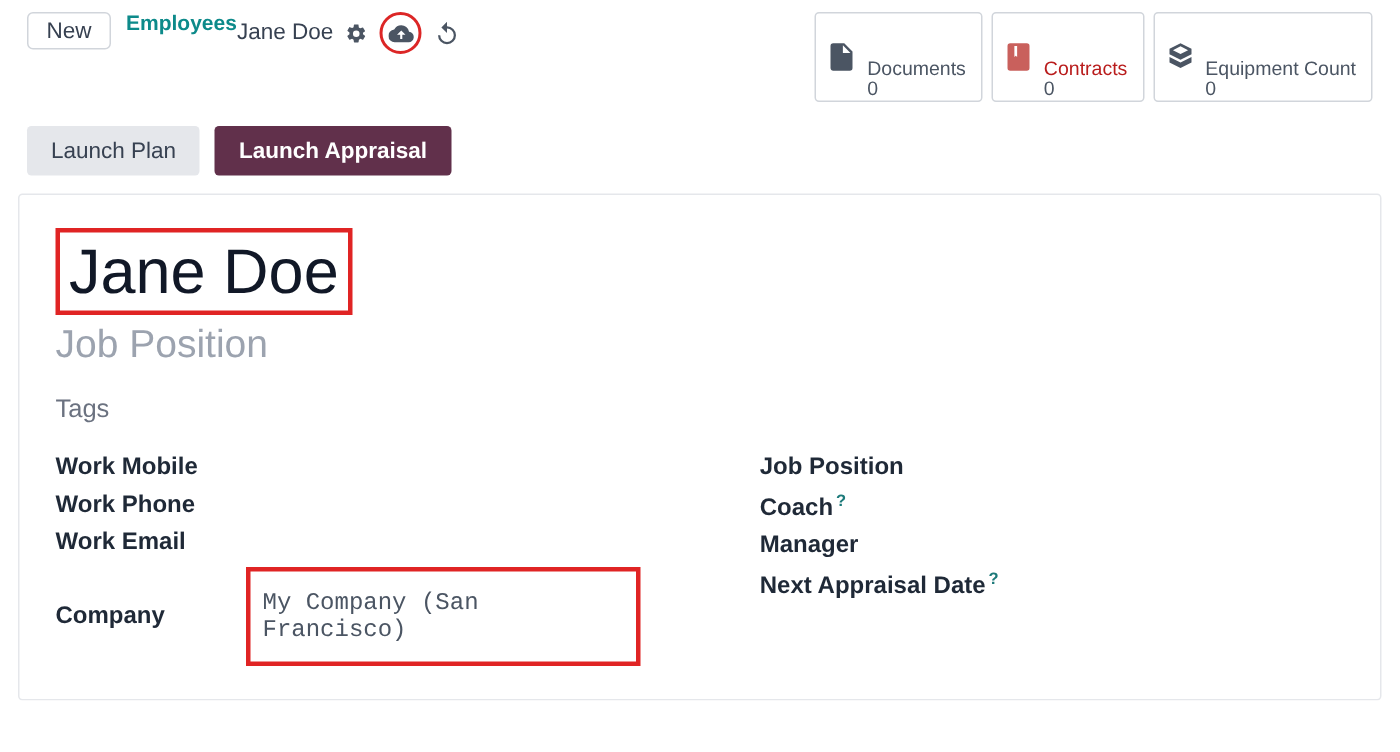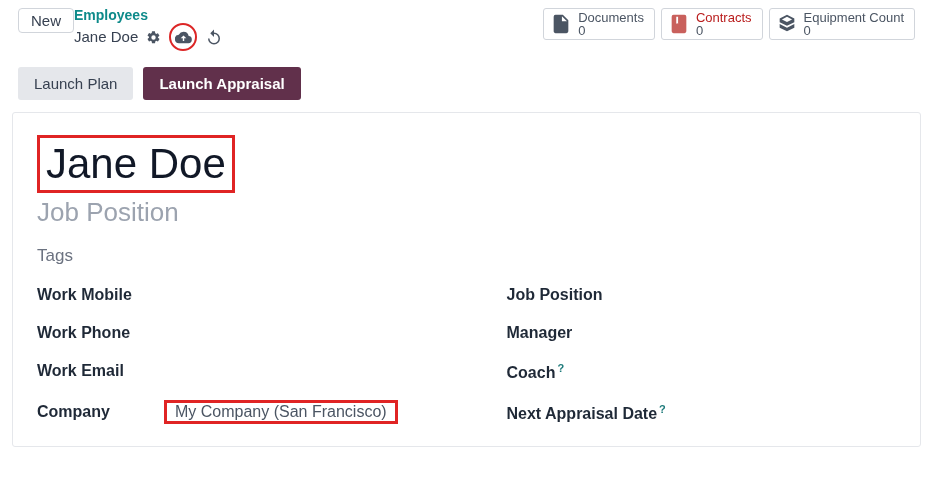--- a/index.html
+++ b/index.html
@@ -1,50 +1,50 @@
 <!DOCTYPE html>
 <html><head>
   <meta charset="utf-8">
   <style>
     * { box-sizing: border-box; margin: 0; padding: 0; }
     body { font-family: -apple-system, BlinkMacSystemFont, "Segoe UI", sans-serif; background: #fff; color: #1f2937; width: 933px; }
 
-    .topbar { display: flex; align-items: flex-start; padding: 8px 18px; }
+    .topbar { display: flex; align-items: flex-start; padding: 8px 18px; gap: 10px; }
     .new-btn { border: 1px solid #d1d5db; border-radius: 4px; padding: 3px 12px; background: #fff; font-size: 15px; color: #374151; cursor: pointer; }
-    .crumb-area { display: flex; flex-direction: column; line-height: 1.1; }
+    .crumb-area { display: flex; flex-direction: row; line-height: 1.1; }
     .crumb-top { color: #0d8a8a; font-size: 14px; font-weight: 600; cursor: pointer; }
     .crumb-row { display: flex; align-items: center; gap: 8px; font-size: 15px; color: #374151; }
     .gear-icon { width: 15px; height: 15px; fill: #4b5563; cursor: pointer; }
     .cloud-wrap { width: 28px; height: 28px; border: 2.5px solid #dc2626; border-radius: 50%; display: flex; align-items: center; justify-content: center; cursor: pointer; }
     .cloud-icon { width: 17px; height: 17px; fill: #4b5563; }
     .undo-icon { width: 18px; height: 18px; fill: #4b5563; cursor: pointer; }
 
     .stat-boxes { margin-left: auto; display: flex; gap: 6px; }
     .stat-box { border: 1px solid #d1d5db; border-radius: 3px; padding: 2px 10px 2px 6px; display: flex; align-items: center; gap: 6px; cursor: pointer; background: #fff; min-width: 100px; }
     .stat-icon { width: 22px; height: 22px; }
-    .stat-text { display: flex; flex-direction: column; line-height: 1.0; font-size: 13px; }
+    .stat-text { display: flex; flex-direction: column; line-height: 1.0; font-size: 13px; margin-top: 28px; }
     .stat-label { color: #4b5563; }
     .stat-label.accent { color: #b91c1c; }
     .stat-count { color: #4b5563; }
 
     .action-row { display: flex; gap: 10px; padding: 8px 36px 12px 18px; }
     .action-btn { border: none; background: #e5e7eb; color: #374151; padding: 8px 16px; font-size: 15px; border-radius: 3px; cursor: pointer; }
     .action-btn.primary { background: #61304b; color: #fff; font-weight: 600; }
 
     .card { margin: 0 12px; border: 1px solid #e5e7eb; border-radius: 3px; padding: 22px 24px; }
     .name-title { font-size: 42px; font-weight: 400; color: #111827; display: inline-block; padding: 2px 6px; }
     .red-highlight { border: 3px solid #e02424; }
     .job-title { font-size: 26px; color: #9ca3af; font-weight: 400; margin-top: 4px; }
     .tags-label { font-size: 17px; color: #6b7280; margin-top: 18px; }
 
     .fields-grid { display: flex; gap: 80px; margin-top: 20px; }
-    .fields-col { display: flex; flex-direction: column; gap: 20px; flex: 1; }
+    .fields-col { display: flex; flex-direction: column; gap: 7px; flex: 1; }
     .field-row { display: flex; align-items: center; gap: 12px; }
     .field-label { font-size: 16px; font-weight: 600; color: #1f2937; min-width: 115px; }
-    .field-value-wrap { padding: 0 8px; }
+    .field-value-wrap { padding: 12px 8px; font-family: Liberation Mono, monospace; }
     .field-value { font-size: 16px; color: #4b5563; }
     .help-q { color: #1d7a7a; font-size: 11px; vertical-align: super; margin-left: 2px; cursor: help; }
   </style>
 </head>
 <body>
 
 <div class="topbar">
   <button class="new-btn">New</button>
   <div class="crumb-area">
     <span class="crumb-top">Employees</span>
@@ -124,26 +124,26 @@
           <span class="field-value">My Company (San Francisco)</span>
         </span>
       </div>
     </div>
 
     <div class="fields-col">
       <div class="field-row">
         <span class="field-label">Job Position</span>
       </div>
       <div class="field-row">
-        <span class="field-label">Manager</span>
-      </div>
-      <div class="field-row">
         <span class="field-label">
           <span>Coach</span><span class="help-q">?</span>
         </span>
+      </div>
+      <div class="field-row">
+        <span class="field-label">Manager</span>
       </div>
       <div class="field-row">
         <span class="field-label" style="min-width:180px">
           <span>Next Appraisal Date</span><span class="help-q">?</span>
         </span>
       </div>
     </div>
   </div>
 </div>
 

